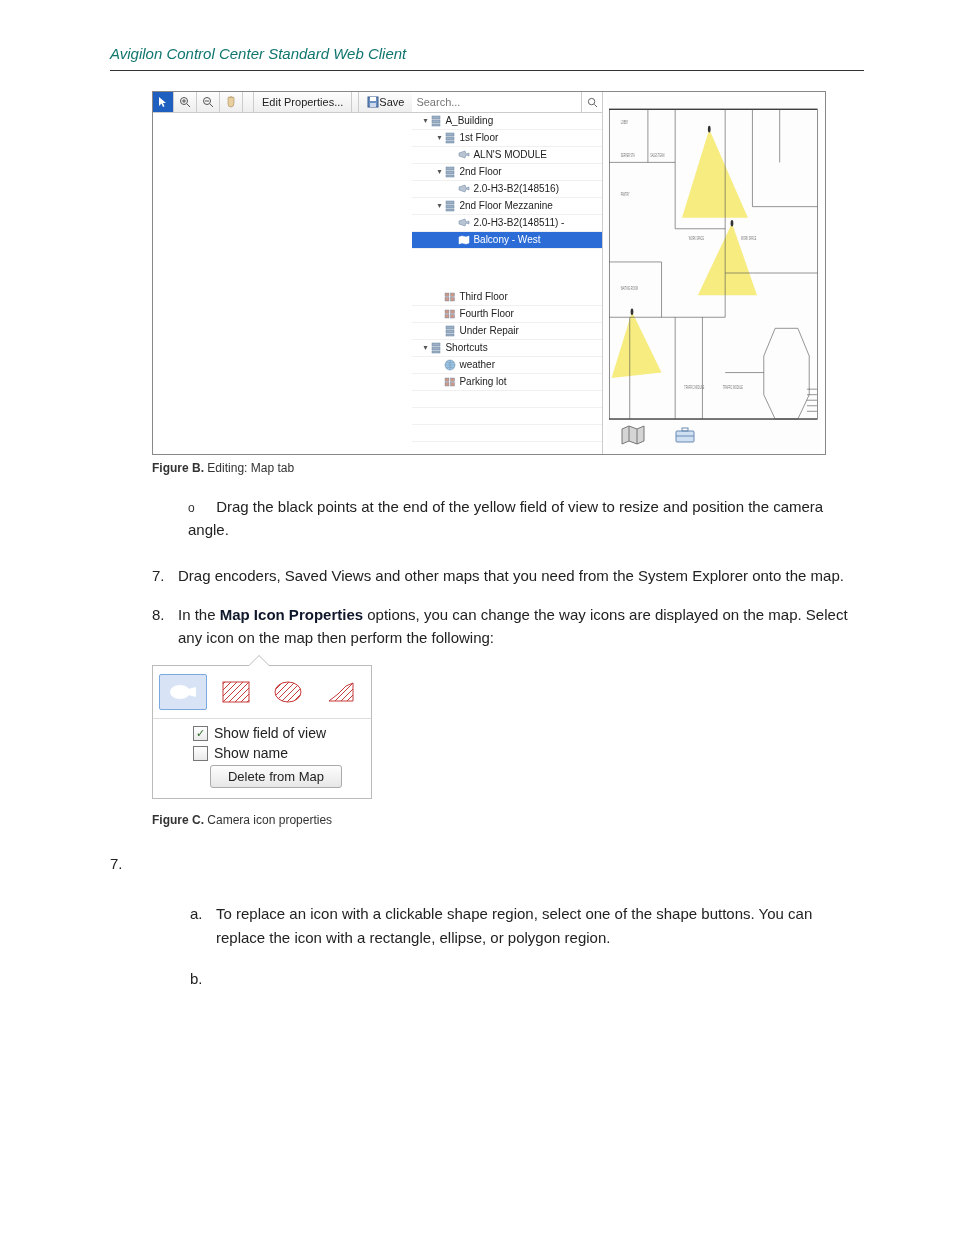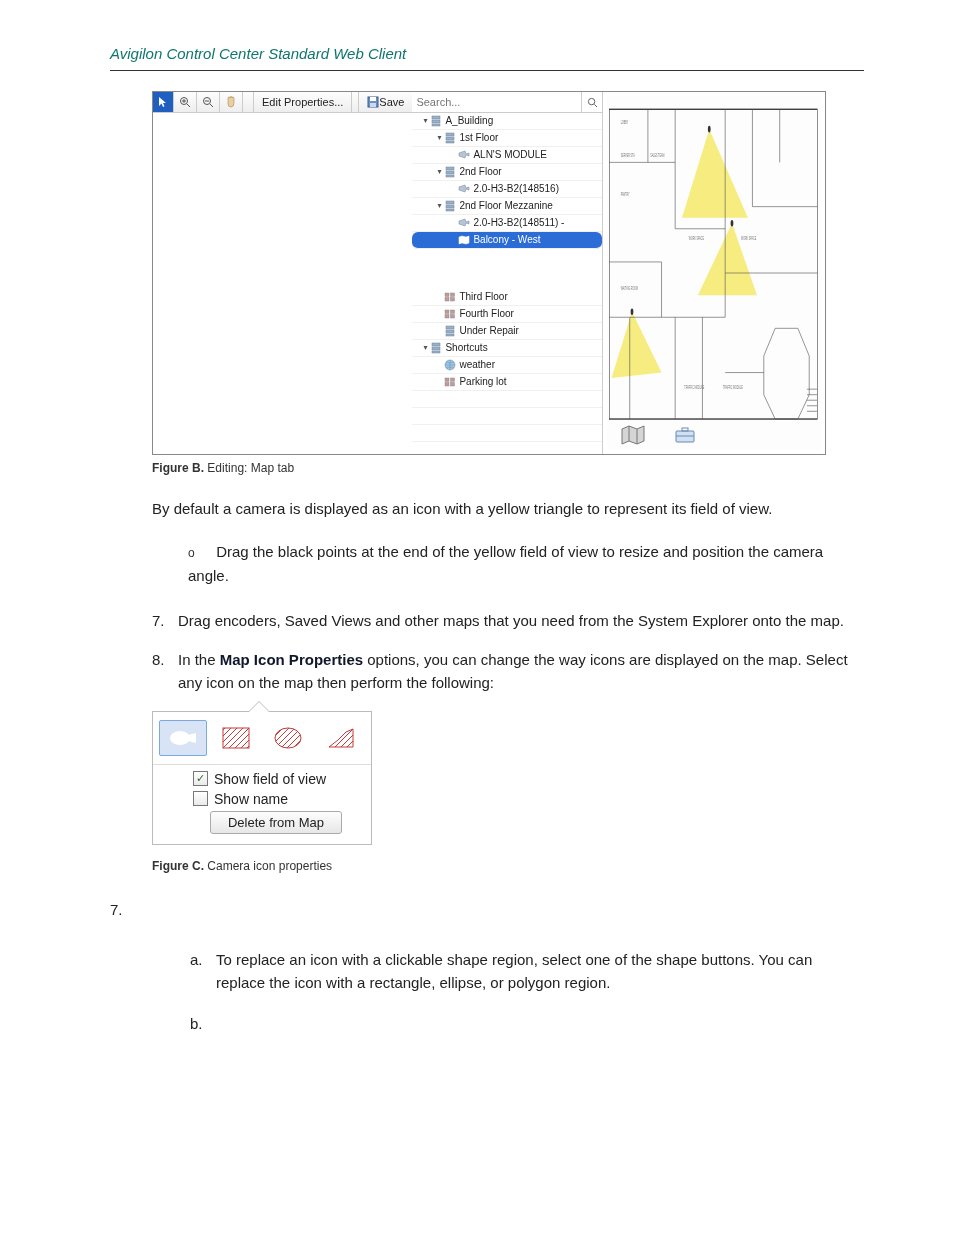--- a/index.html
+++ b/index.html
@@ -115,21 +115,20 @@
     line-height: 16px;
     font-size: 10px;
     border-bottom: 1px solid #f0f0f0;
     white-space: nowrap;
     display: flex;
     align-items: center;
   }
   .tree-row.sel {
     background: #2b6cd6;
     color: #fff;
-    border-radius: 6px;
   }
   .tri {
     display: inline-block;
     width: 10px;
     text-align: center;
     font-size: 8px;
     color: #555;
   }
   .tree-row.sel .tri { color: #fff; }
   .tree-icon {
@@ -571,21 +570,20 @@
           </div>
         </div>
       </div>
     </div>
   </div>
 
   <div class="fig-caption">
     <b>Figure B.</b> <span>Editing: Map tab</span>
   </div>
 
-  <div class="body-text">By default a camera is displayed as an icon with a yellow triangle to represent its field of view.</div>
 
   <div class="sublist">
     <span class="marker">o</span>
     <span>Drag the black points at the end of the yellow field of view to resize and position the camera angle.</span>
   </div>
 
   <ol class="numlist">
     <li>
       <span class="num">7.</span>
       <span>Drag encoders, Saved Views and other maps that you need from the System Explorer onto the map.</span>

